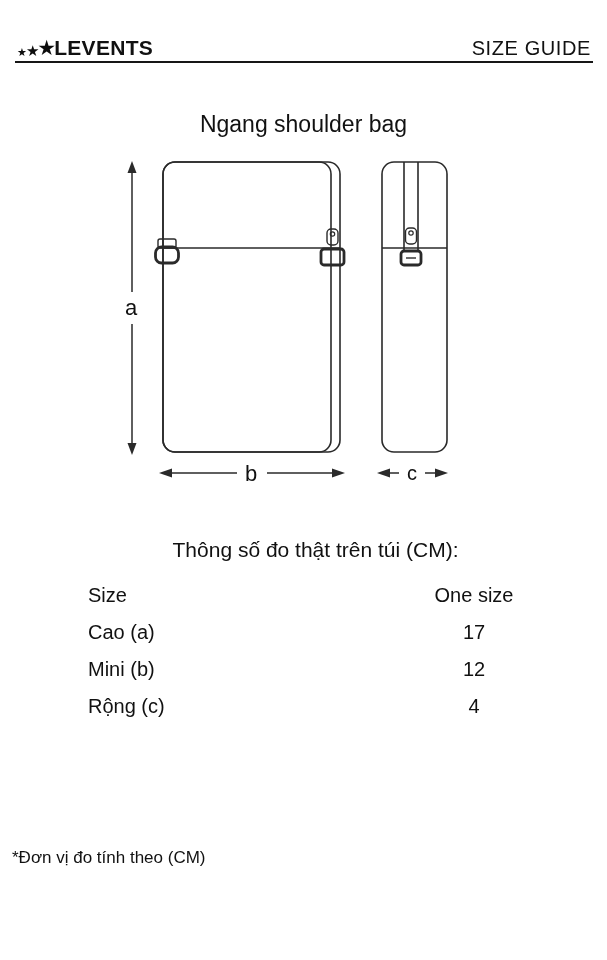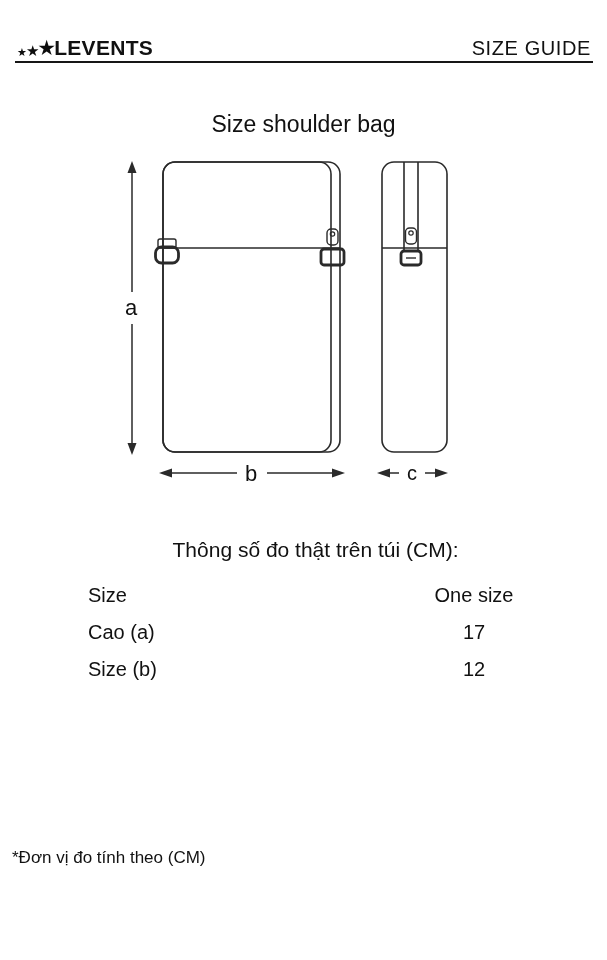--- a/index.html
+++ b/index.html
@@ -51,21 +51,21 @@
     <div class="logo">
       <span class="star s1">★</span>
       <span class="star s2">★</span>
       <span class="star s3">★</span>
       <span class="brand">LEVENTS</span>
     </div>
     <div class="page-label">SIZE GUIDE</div>
   </div>
   <div class="rule"></div>
 
-  <h1 class="title">Size shoulder bag</h1>
+  <h1 class="title">Ngang shoulder bag</h1>
 
   <svg class="diagram" width="607" height="345" viewBox="0 155 607 345" xmlns="http://www.w3.org/2000/svg">
 
     <g stroke="#2a2a2a" stroke-width="1.6" fill="none">
       <rect x="163" y="162" width="177" height="290" rx="12"></rect>
       <rect x="163" y="162" width="168" height="290" rx="12"></rect>
       <line x1="163" y1="248" x2="340" y2="248"></line>
 
       <g>
         <rect x="158" y="239" width="18" height="9" rx="2" stroke-width="1.4"></rect>
@@ -125,20 +125,24 @@
   <div class="size-table">
     <div class="trow">
       <div>Size</div>
       <div class="tval">One size</div>
     </div>
     <div class="trow">
       <div>Cao (a)</div>
       <div class="tval">17</div>
     </div>
     <div class="trow">
-      <div>Size (b)</div>
+      <div>Mini (b)</div>
       <div class="tval">12</div>
+    </div>
+    <div class="trow">
+      <div>Rộng (c)</div>
+      <div class="tval">4</div>
     </div>
   </div>
 
   <p class="note-unit">*Đơn vị đo tính theo (CM)</p>
 
 </div>
 
 </body></html>

